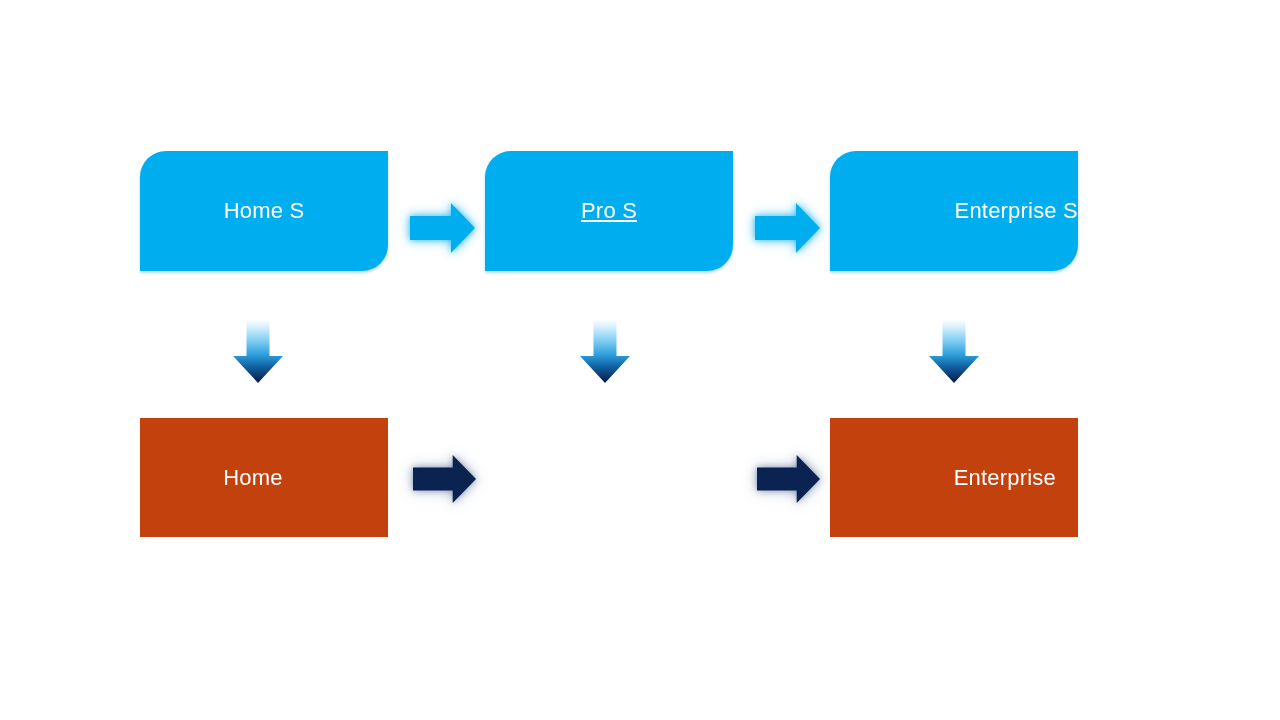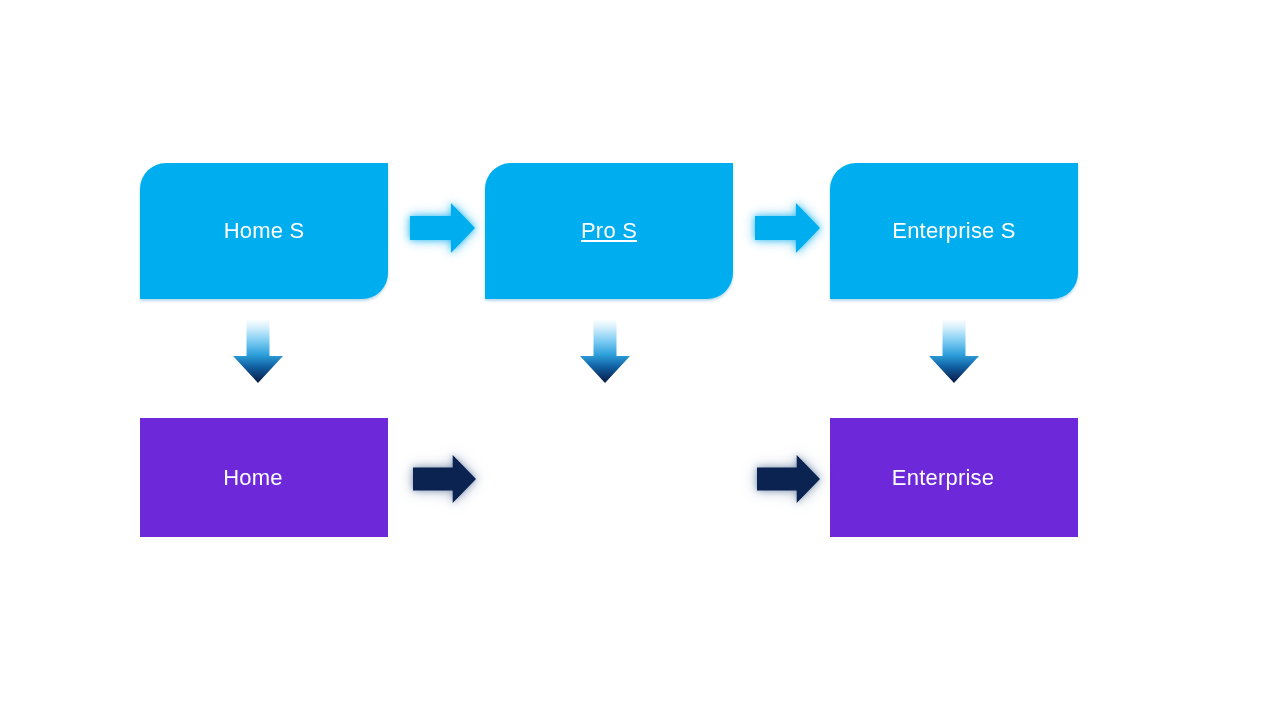--- a/index.html
+++ b/index.html
@@ -20,35 +20,35 @@
     width: 248px;
     display: flex;
     align-items: center;
     justify-content: center;
     color: #ffffff;
     font-size: 22px;
     letter-spacing: 0.2px;
     box-sizing: border-box;
   }
   .box.light {
-    top: 163px;
-    height: 136px;
+    top: 151px;
+    height: 120px;
     background: #00aeef;
     border-radius: 26px 0 26px 0;
     box-shadow: 0 2px 3px rgba(0, 120, 185, 0.28);
   }
   .box.dark {
     top: 418px;
     height: 119px;
-    background: #6d28d9;
+    background: #c2410c;
     padding-right: 22px; 
   }
   .col-0 { left: 140px; }
   .col-1 { left: 485px; text-decoration: underline; }
-  .col-2 { left: 830px; }
+  .col-2 { left: 830px; justify-content: flex-end; }
 
   
   .arrow-right {
     position: absolute;
     width: 65px;
     height: 50px;
     clip-path: polygon(0% 26%, 63% 26%, 63% 0%, 100% 50%, 63% 100%, 63% 74%, 0% 74%);
   }
   .arrow-right.top {
     top: 203px;

